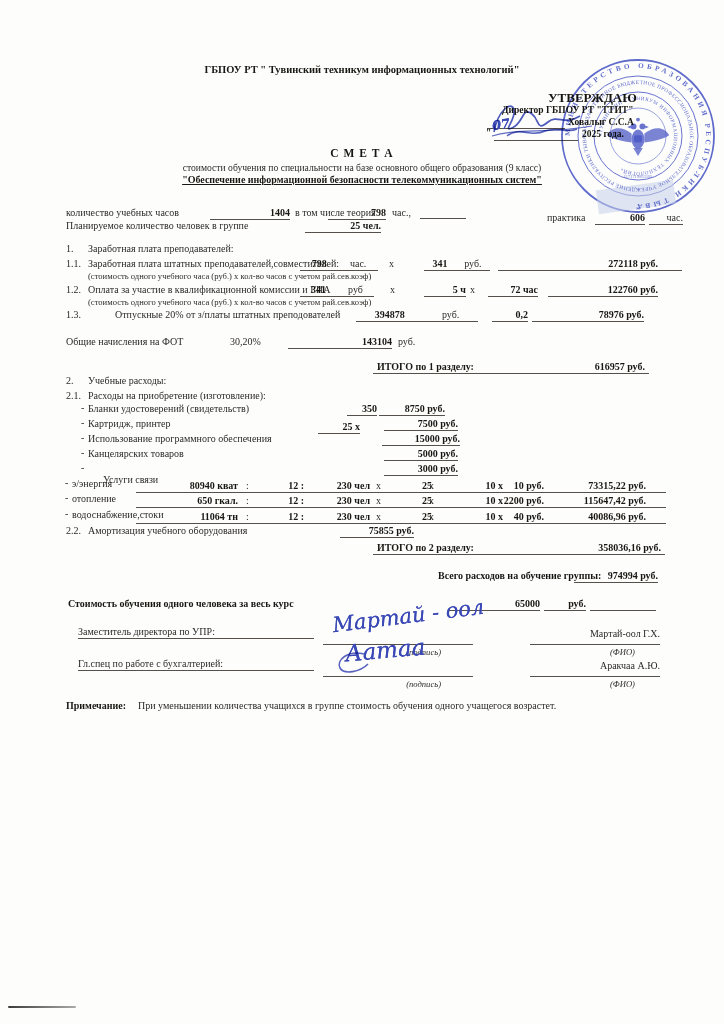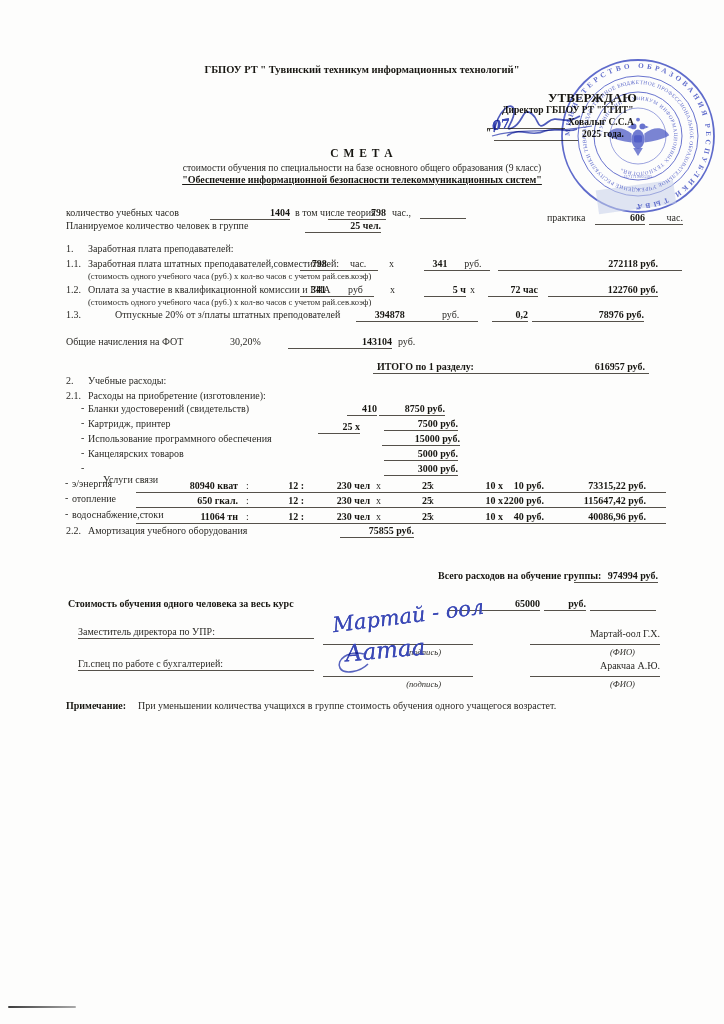--- a/index.html
+++ b/index.html
@@ -149,21 +149,21 @@
   </div>
 
   <div class="abs" style="left:66px;top:375px;">2.</div>
   <div class="abs" style="left:88px;top:375px;">Учебные расходы:</div>
   <div class="abs" style="left:66px;top:390px;">2.1.</div>
   <div class="abs" style="left:88px;top:390px;">Расходы на приобретение (изготовление):</div>
 
   <div class="abs" style="left:81px;top:402px;">-</div>
   <div class="abs" style="left:88px;top:403px;">Бланки удостоверений (свидетельств)</div>
   <div class="abs u c b" style="left:318px;top:403px;width:42px;margin-top:18px;">25 х</div>
-  <div class="abs u c b" style="left:347px;top:403px;width:30px;">410</div>
+  <div class="abs u c b" style="left:347px;top:403px;width:30px;">350</div>
   <div class="abs u c b" style="left:379px;top:403px;width:66px;">8750 руб.</div>
 
   <div class="abs" style="left:81px;top:417px;">-</div>
   <div class="abs" style="left:88px;top:418px;">Картридж, принтер</div>
   <div class="abs u c b" style="left:384px;top:418px;width:74px;">7500 руб.</div>
 
   <div class="abs" style="left:81px;top:432px;">-</div>
   <div class="abs" style="left:88px;top:433px;">Использование программного обеспечения</div>
   <div class="abs u c b" style="left:382px;top:433px;width:78px;">15000 руб.</div>
 
@@ -217,20 +217,24 @@
     <span class="abs" style="left:293px;top:2px;">х</span>
     <span class="abs c b" style="left:325px;top:2px;width:42px;">10 х</span>
     <span class="abs r b" style="left:352px;top:2px;width:56px;">40 руб.</span>
     <span class="abs c b" style="left:410px;top:2px;width:100px;">40086,96 руб.</span>
   </div>
 
   <div class="abs" style="left:66px;top:525px;">2.2.</div>
   <div class="abs" style="left:88px;top:525px;">Амортизация учебного оборудования</div>
   <div class="abs u c b" style="left:340px;top:525px;width:74px;">75855 руб.</div>
 
+  <div class="abs u flex b" style="left:373px;top:542px;width:284px;">
+    <span>ИТОГО по 2 разделу:</span>
+    <span>358036,16 руб.</span>
+  </div>
 
   <div class="abs b" style="left:438px;top:570px;">Всего расходов на обучение группы:</div>
   <div class="abs u c b" style="left:574px;top:570px;width:84px;">974994 руб.</div>
 
   <div class="abs b" style="left:68px;top:598px;">Стоимость обучения одного человека  за весь  курс</div>
   <div class="abs u c b" style="left:448px;top:598px;width:92px;">65000</div>
   <div class="abs u c b" style="left:544px;top:598px;width:42px;">руб.</div>
   <div class="abs u" style="left:590px;top:598px;width:66px;height:12px;"></div>
 
   <div class="abs u" style="left:78px;top:626px;width:236px;">Заместитель директора по УПР:</div>

